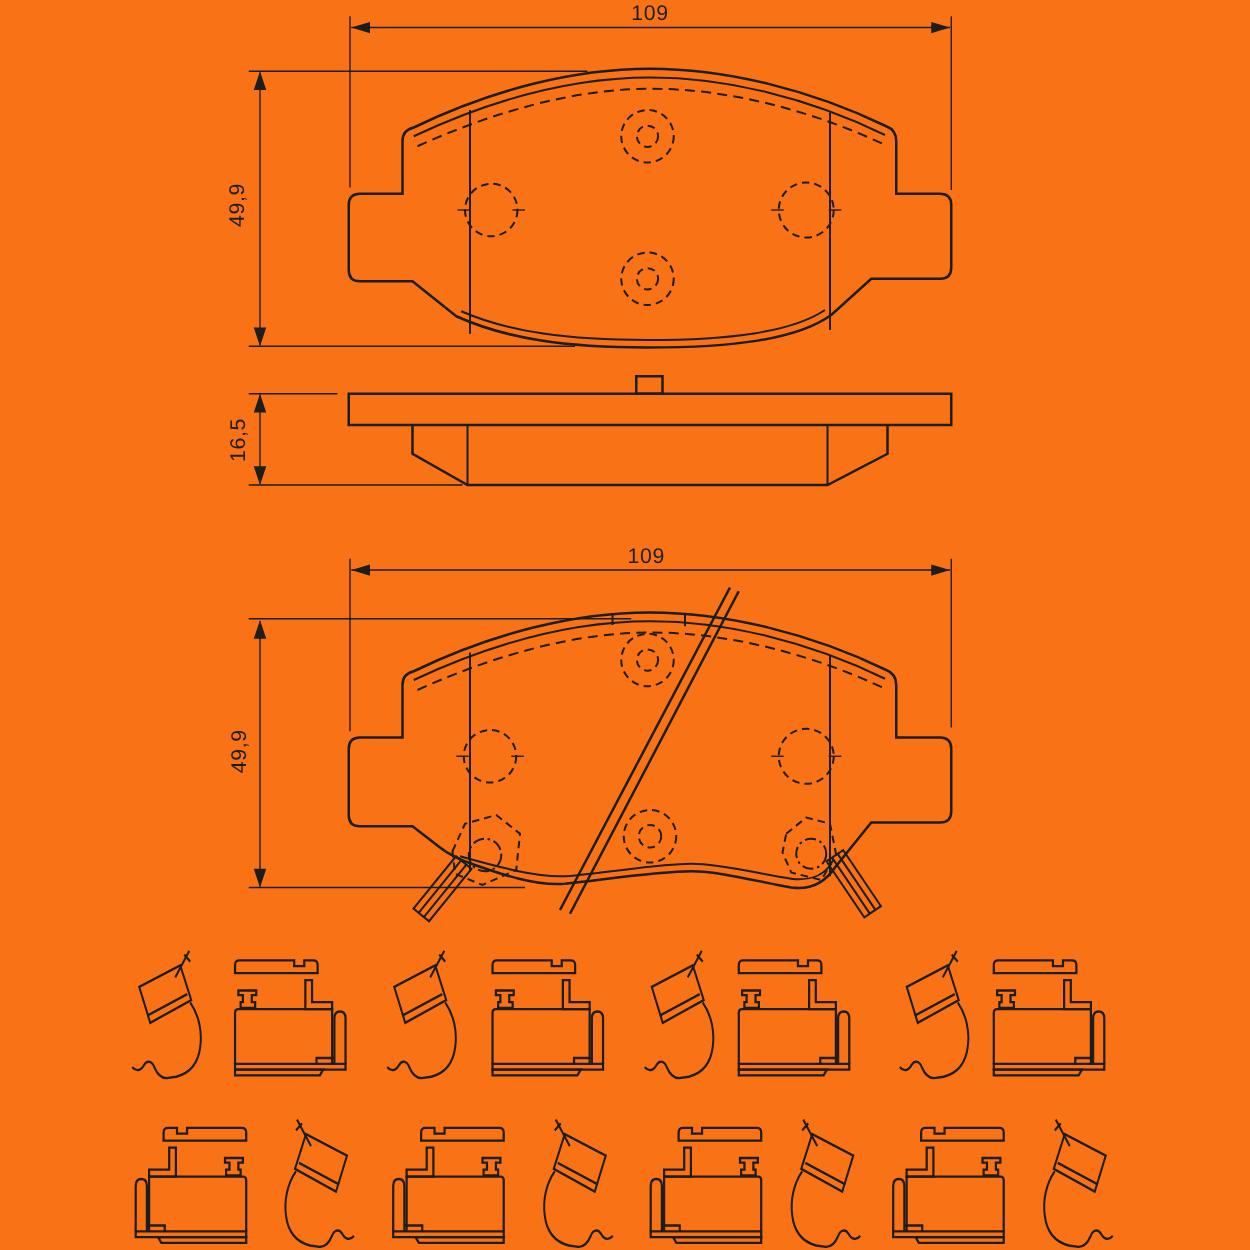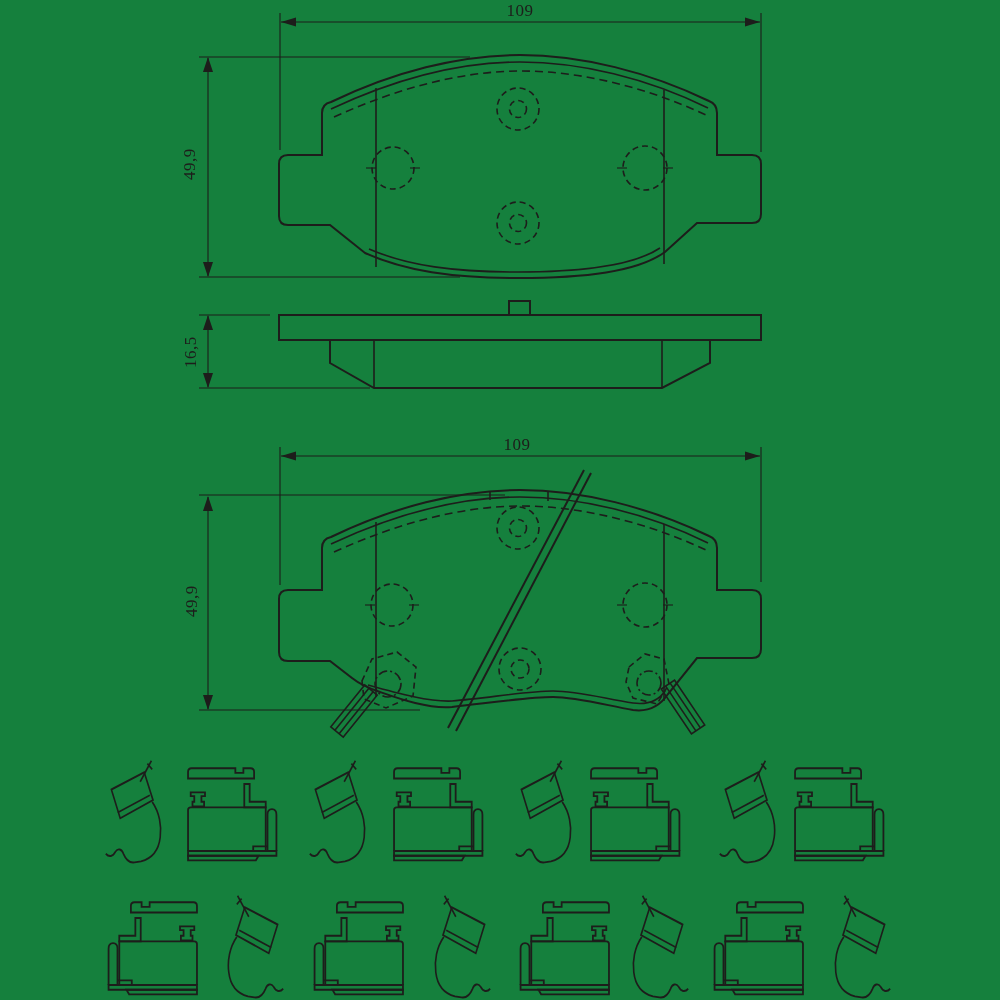--- a/index.html
+++ b/index.html
@@ -1,18 +1,18 @@
 <!DOCTYPE html>
 <html><head>
 <meta charset="utf-8">
 <style>
   html,body{margin:0;padding:0;background:#f2f2f2;}
   #canvas{
-    position:relative;width:1000px;height:1000px;background:#15803d;
-    font-family:Liberation Serif, serif;overflow:hidden;
+    position:relative;width:1000px;height:1000px;background:#f97316;
+    font-family:Liberation Sans, sans-serif;overflow:hidden;
   }
   #art{position:absolute;left:0;top:0;}
   .dim-label{
     position:absolute;color:#1d1d1b;font-size:17px;letter-spacing:0.5px;
     transform:translate(-50%,-50%);white-space:nowrap;
   }
   .dim-label.vert{transform:translate(-50%,-50%) rotate(-90deg);}
   svg .ln{stroke:#1d1d1b;fill:none;}
   svg .s2{stroke-width:2;}
   svg .s15{stroke-width:1.6;}

